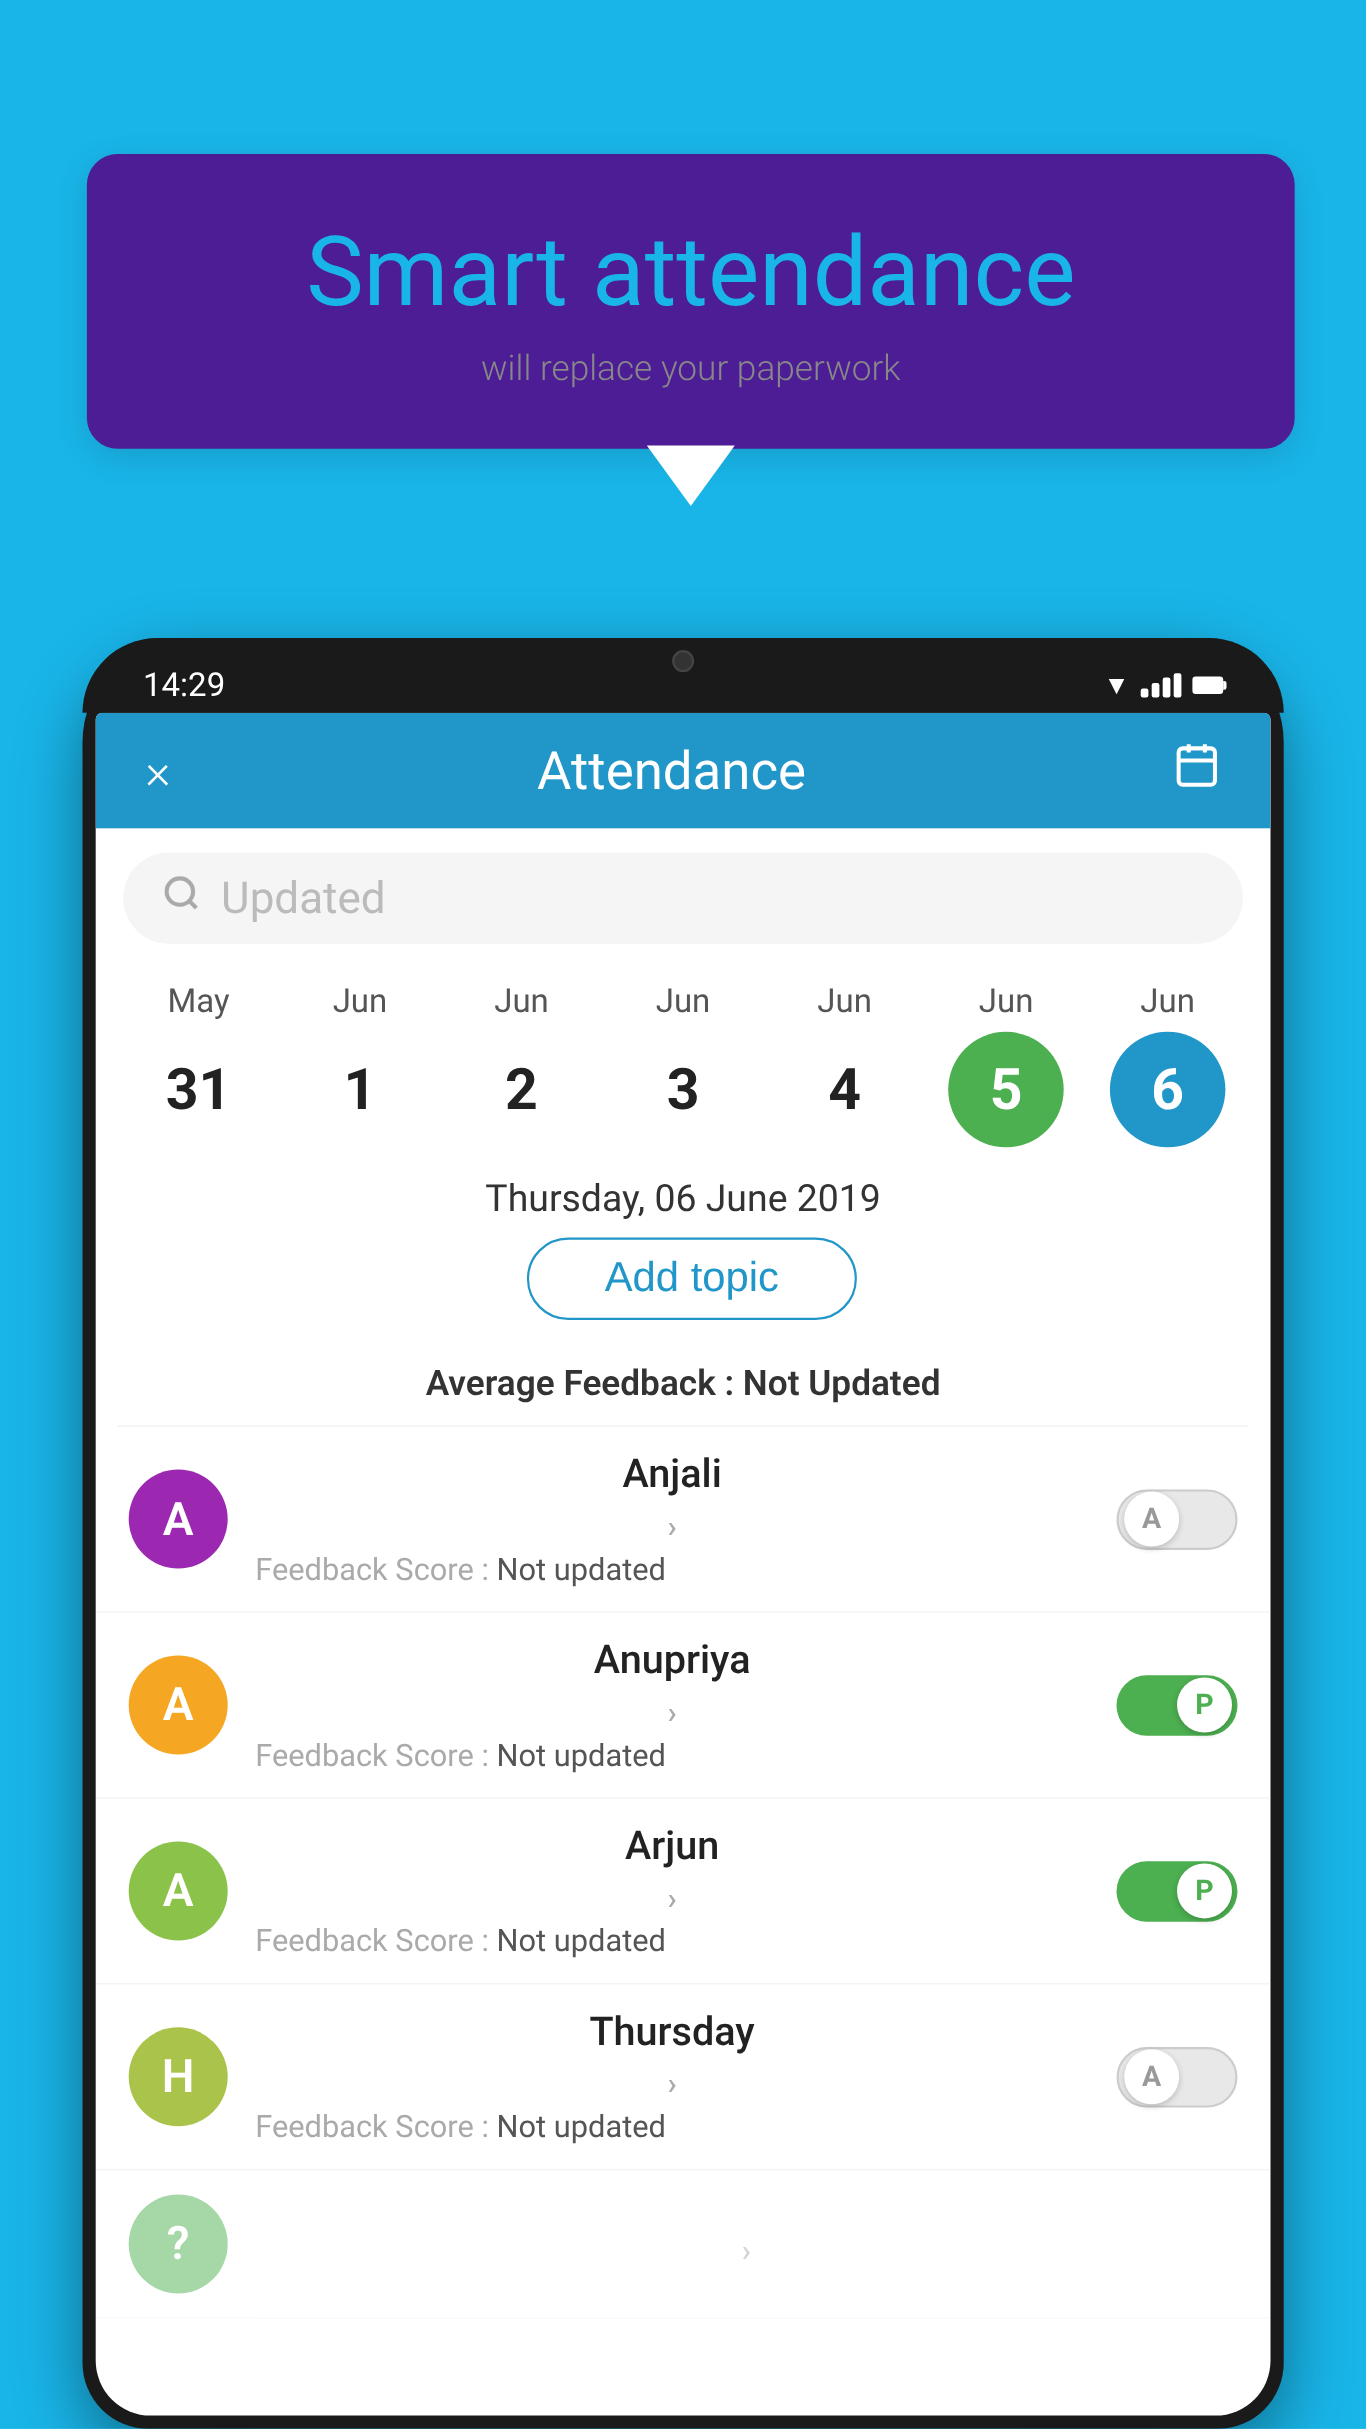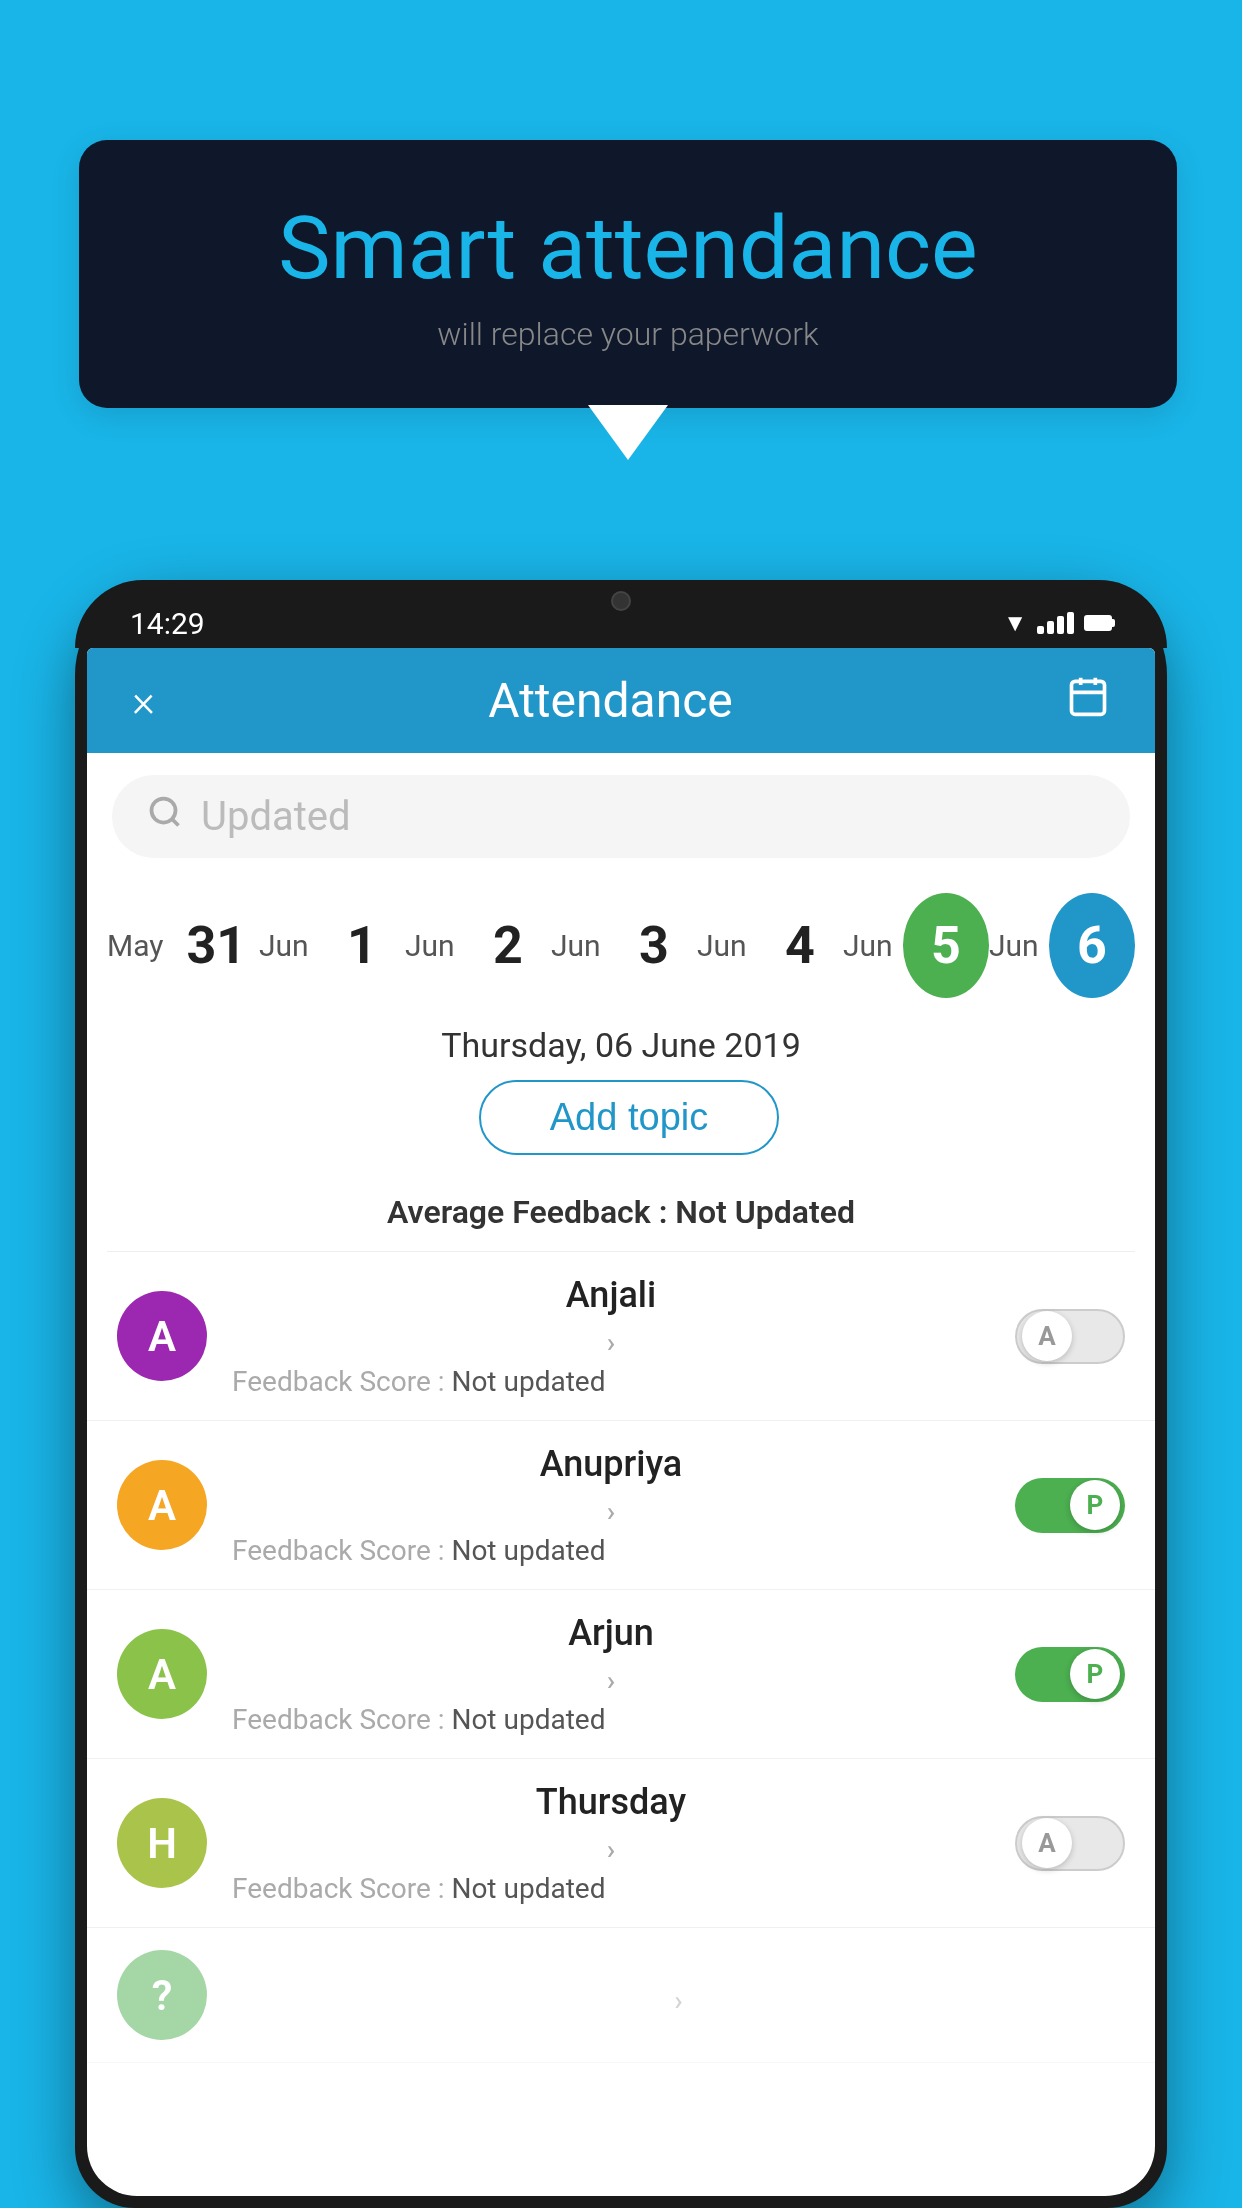--- a/index.html
+++ b/index.html
@@ -12,21 +12,21 @@
       overflow: hidden;
       position: relative;
     }
 
     
     .speech-bubble {
       position: absolute;
       top: 140px;
       left: 79px;
       right: 65px;
-      background: #0f172a;
+      background: #4c1d95;
       border-radius: 28px;
       padding: 60px 80px 55px;
       text-align: center;
       box-shadow: 0 8px 30px rgba(0,0,0,0.12);
     }
 
     .speech-bubble::after {
       content: '';
       position: absolute;
       bottom: -52px;
@@ -179,21 +179,21 @@
     
     .calendar-strip {
       display: flex;
       justify-content: space-around;
       padding: 20px 20px 5px;
       align-items: flex-end;
     }
 
     .cal-day {
       display: flex;
-      flex-direction: row;
+      flex-direction: column;
       align-items: center;
       gap: 10px;
       min-width: 120px;
     }
 
     .cal-month {
       font-size: 30px;
       color: #555;
     }
 

